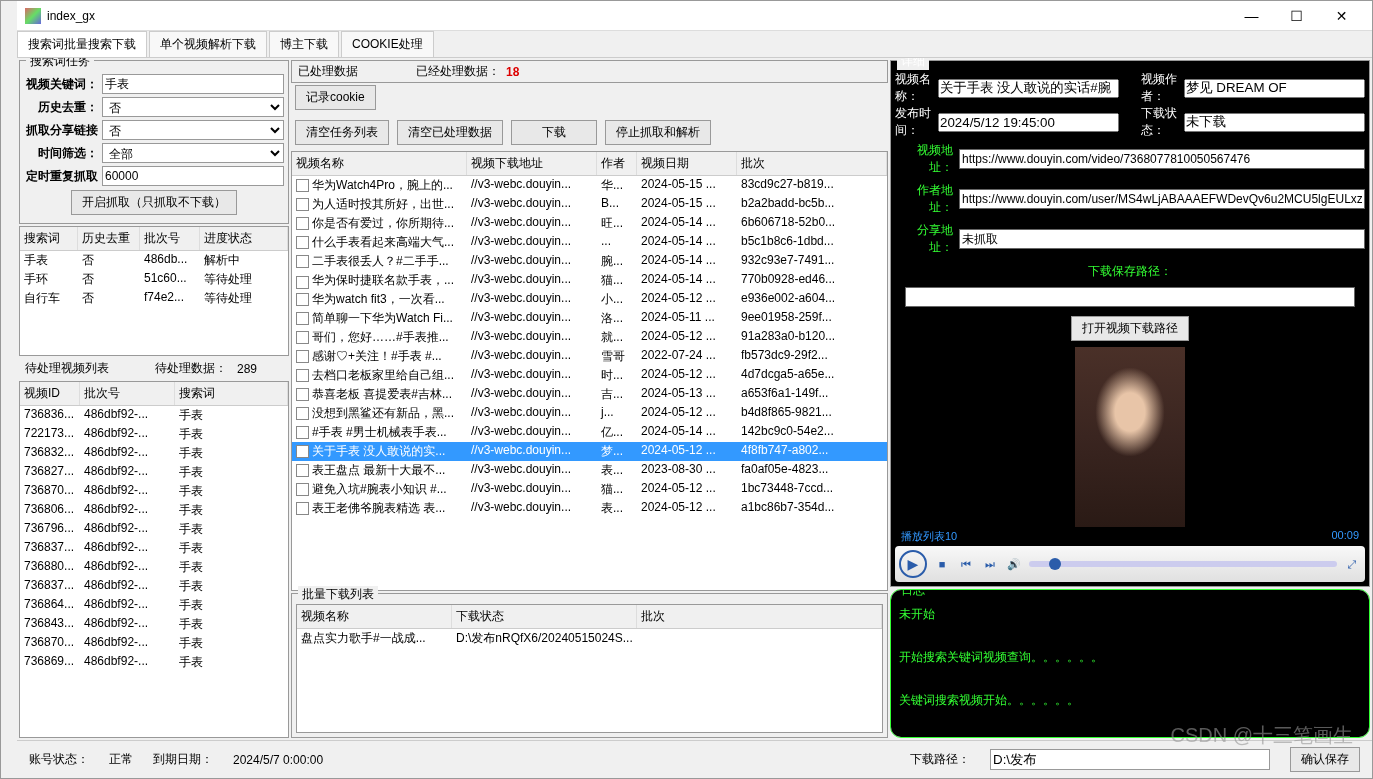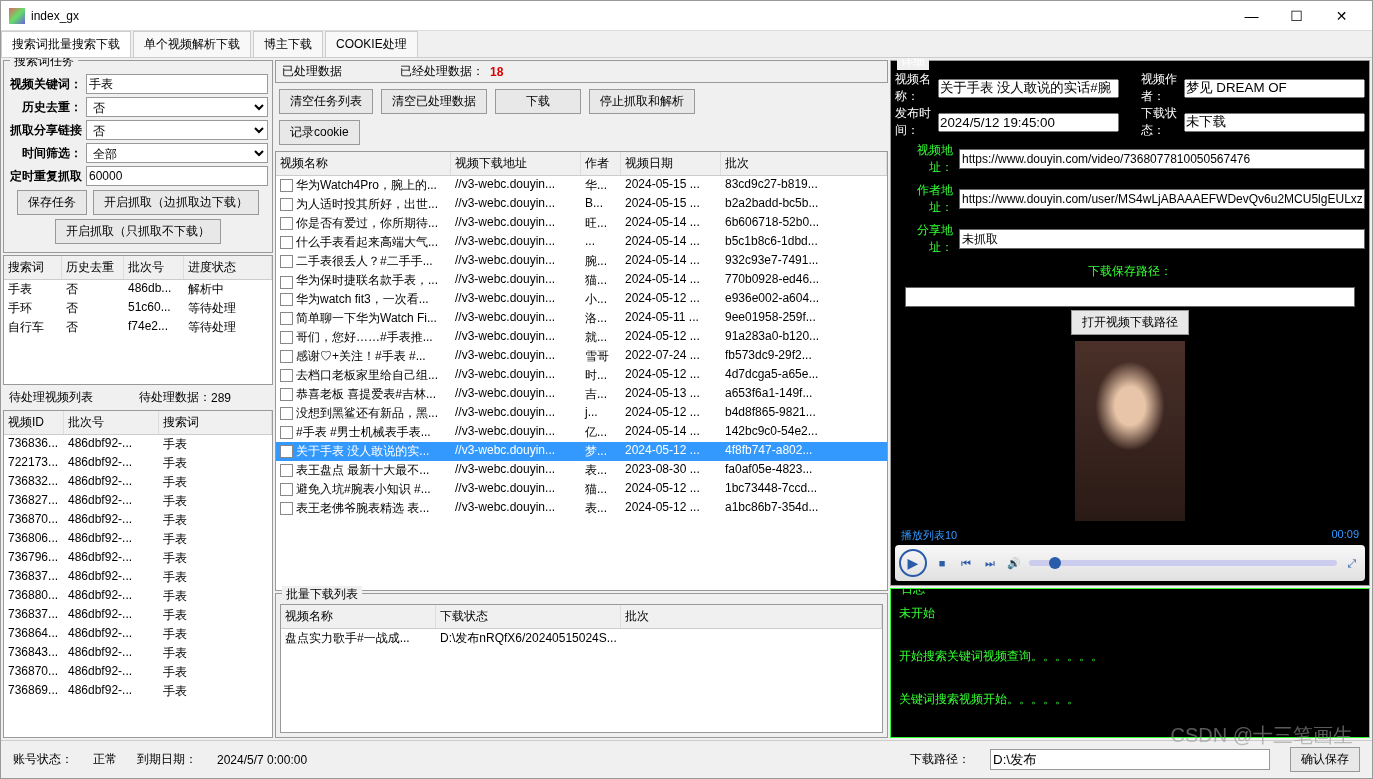--- a/index.html
+++ b/index.html
@@ -1,30 +1,30 @@
 <!DOCTYPE html>
 <html><head>
 <meta charset="utf-8">
 <style>
 * { box-sizing: border-box; margin: 0; padding: 0; }
 body { font-family: "Microsoft YaHei", sans-serif; font-size: 12px; background: #f0f0f0; overflow: hidden; }
-.window { width: 1373px; height: 779px; background: #f0f0f0; border: 1px solid #999; display: flex; flex-direction: column; }
+.window { width: 1373px; height: 779px; background: #f0f0f0; border: 1px solid #999; display: flex; flex-direction: column; padding-left: 16px; }
 .titlebar { height: 30px; display: flex; align-items: center; padding: 0 8px; background: #fff; border-bottom: 1px solid #ddd; }
 .titlebar .icon { width: 16px; height: 16px; margin-right: 6px; background: linear-gradient(135deg,#d66,#6d6,#66d); }
 .titlebar .title { flex: 1; font-size: 12px; }
 .winbtn { width: 45px; height: 28px; display: flex; align-items: center; justify-content: center; font-size: 14px; cursor: pointer; }
 .tabs { display: flex; background: #f0f0f0; border-bottom: 1px solid #ccc; }
 .tab { padding: 4px 10px; background: #f8f8f8; border: 1px solid #ccc; border-bottom: none; margin-right: 2px; cursor: pointer; font-size: 12px; }
 .tab.active { background: #fff; }
 .content { flex: 1; display: flex; padding: 2px; gap: 2px; overflow: hidden; }
 .leftcol { width: 270px; display: flex; flex-direction: column; gap: 2px; }
 .midcol { flex: 1; display: flex; flex-direction: column; gap: 2px; overflow: hidden; }
 .rightcol { width: 480px; display: flex; flex-direction: column; gap: 2px; }
 .grp { border: 1px solid #999; padding: 4px; background: #f0f0f0; position: relative; }
-.grp.black { background: #000; border-color: #3f3; }
+.grp.black { background: #000; border-color: #3f3; border-radius: 11px; }
 .grp-title { position: absolute; top: -8px; left: 6px; background: #f0f0f0; padding: 0 4px; font-size: 12px; }
 .grp.black .grp-title { background: #000; color: #3f3; }
 .formrow { display: flex; align-items: center; margin: 3px 0; gap: 4px; }
 .formrow label { width: 74px; text-align: right; font-size: 12px; font-weight: bold; }
 .formrow input, .formrow select { flex: 1; border: 1px solid #999; padding: 2px; font-size: 12px; height: 20px; background: #fff; }
 .btn { border: 1px solid #999; background: #e8e8e8; padding: 3px 10px; font-size: 12px; cursor: pointer; }
 .btnrow { display: flex; gap: 6px; justify-content: center; margin: 4px 0; }
 .table { flex: 1; border: 1px solid #999; background: #fff; overflow: auto; }
 .table-hdr { display: flex; background: #f0f0f0; border-bottom: 1px solid #ccc; font-size: 12px; }
 .table-hdr > div { padding: 3px 4px; border-right: 1px solid #ddd; overflow: hidden; white-space: nowrap; }
@@ -92,24 +92,20 @@
         </div>
         <div class="formrow">
           <label>时间筛选：</label>
           <select><option>全部</option></select>
         </div>
         <div class="formrow">
           <label>定时重复抓取</label>
           <input value="60000" style="">
         </div>
         <div class="btnrow">
-          <button class="btn">保存任务</button>
-          <button class="btn">开启抓取（边抓取边下载）</button>
-        </div>
-        <div class="btnrow">
           <button class="btn">开启抓取（只抓取不下载）</button>
         </div>
       </div>
 
       <div class="table" style="height:130px;flex:none">
         <div class="table-hdr">
           <div style="width:58px">搜索词</div>
           <div style="width:62px">历史去重</div>
           <div style="width:60px">批次号</div>
           <div style="flex:1">进度状态</div>
@@ -132,21 +128,21 @@
               <div style="width:62px">否</div>
               <div style="width:60px">f74e2...</div>
               <div style="flex:1">等待处理</div>
             </div>
           </div>
       </div>
 
       <div class="processed-hdr">
         <span>待处理视频列表</span>
         <span style="margin-left:46px">待处理数据：</span>
-        <span style="">289</span>
+        <span style="margin-left:10px">289</span>
       </div>
 
       <div class="table">
         <div class="table-hdr">
           <div style="width:60px">视频ID</div>
           <div style="width:95px">批次号</div>
           <div style="flex:1">搜索词</div>
         </div>
         <div id="pendingRows">
             <div class="table-row">
@@ -222,28 +218,28 @@
           </div>
       </div>
     </div>
 
     <div class="midcol">
       <div class="processed-hdr" style="border:1px solid #999">
         <span>已处理数据</span>
         <span style="margin-left:58px">已经处理数据：</span>
         <span class="count">18</span>
       </div>
+      <div style="padding:0 4px 4px">
+        <button class="btn">记录cookie</button>
+      </div>
       <div style="display:flex;gap:8px;padding:4px;flex-wrap:wrap">
         <button class="btn">清空任务列表</button>
         <button class="btn">清空已处理数据</button>
         <button class="btn" style="padding:3px 30px">下载</button>
         <button class="btn">停止抓取和解析</button>
-      </div>
-      <div style="padding:0 4px 4px">
-        <button class="btn">记录cookie</button>
       </div>
 
       <div class="table">
         <div class="table-hdr">
           <div style="width:175px">视频名称</div>
           <div style="width:130px">视频下载地址</div>
           <div style="width:40px">作者</div>
           <div style="width:100px">视频日期</div>
           <div style="flex:1">批次</div>
         </div>
@@ -428,21 +424,21 @@
             <input value="https://www.douyin.com/user/MS4wLjABAAAEFWDevQv6u2MCU5lgEULxzs7I" style="">
           </div>
         <div class="detrow">
             <label>分享地址：</label>
             <input value="未抓取" style="">
           </div>
         <div class="savepath-label">下载保存路径：</div>
         <div class="detrow">
             <input style="margin-left: 10px; margin-right: 10px;" value="">
           </div>
-        <div style="text-align:center;">
+        <div style="text-align:center;margin:6px">
           <button class="btn">打开视频下载路径</button>
         </div>
         <div class="preview">
           <div class="preview-img"></div>
         </div>
         <div class="player-line">
           <span>播放列表10</span>
           <span>00:09</span>
         </div>
         <div class="player-ctrl">

